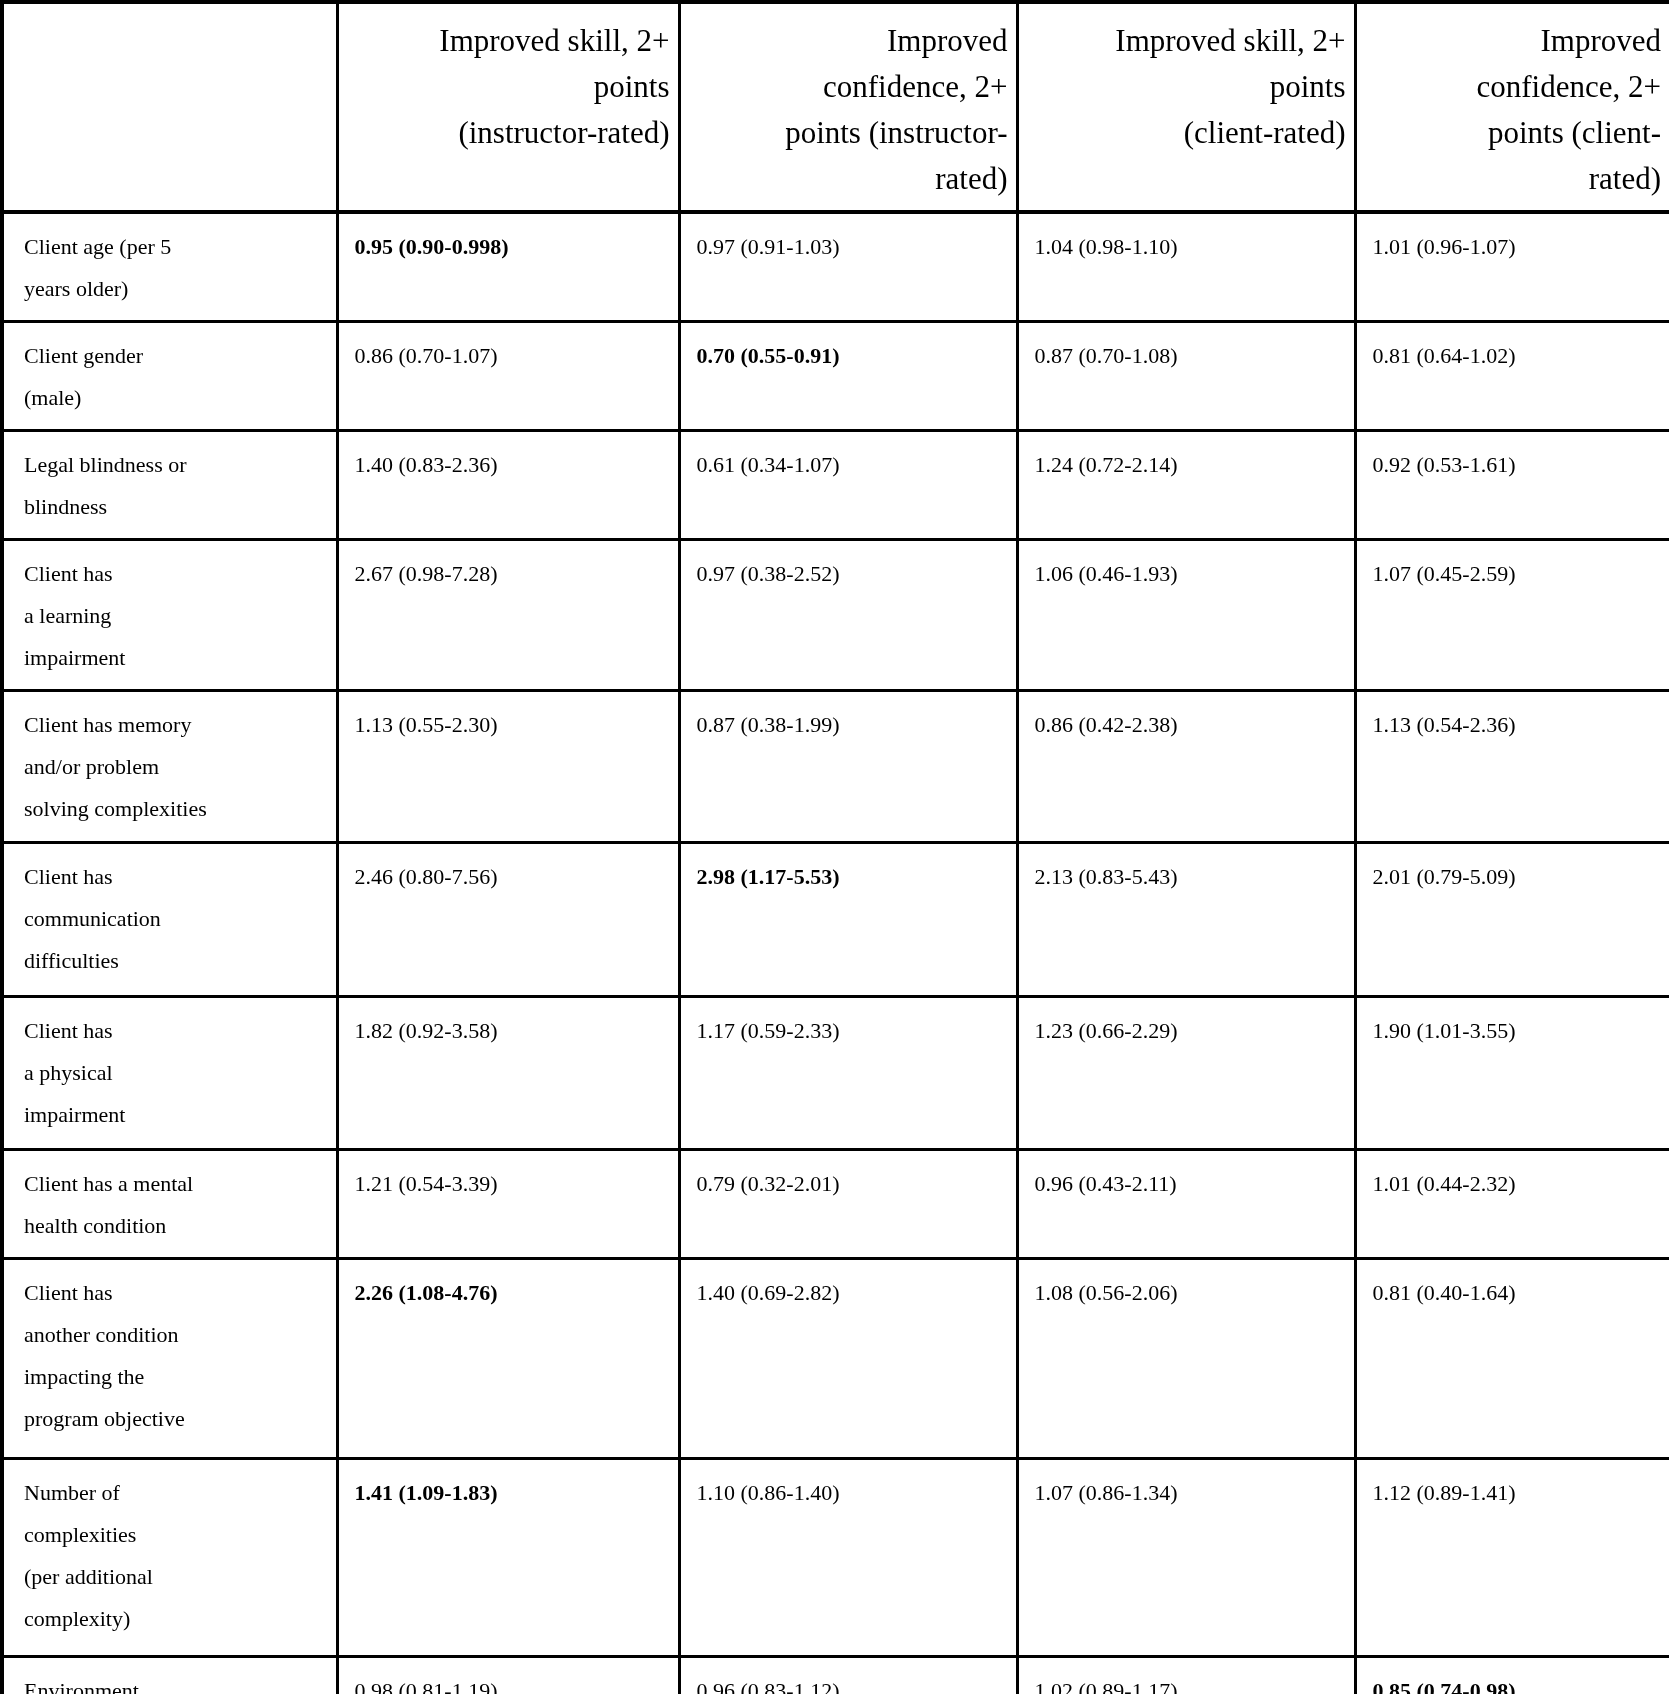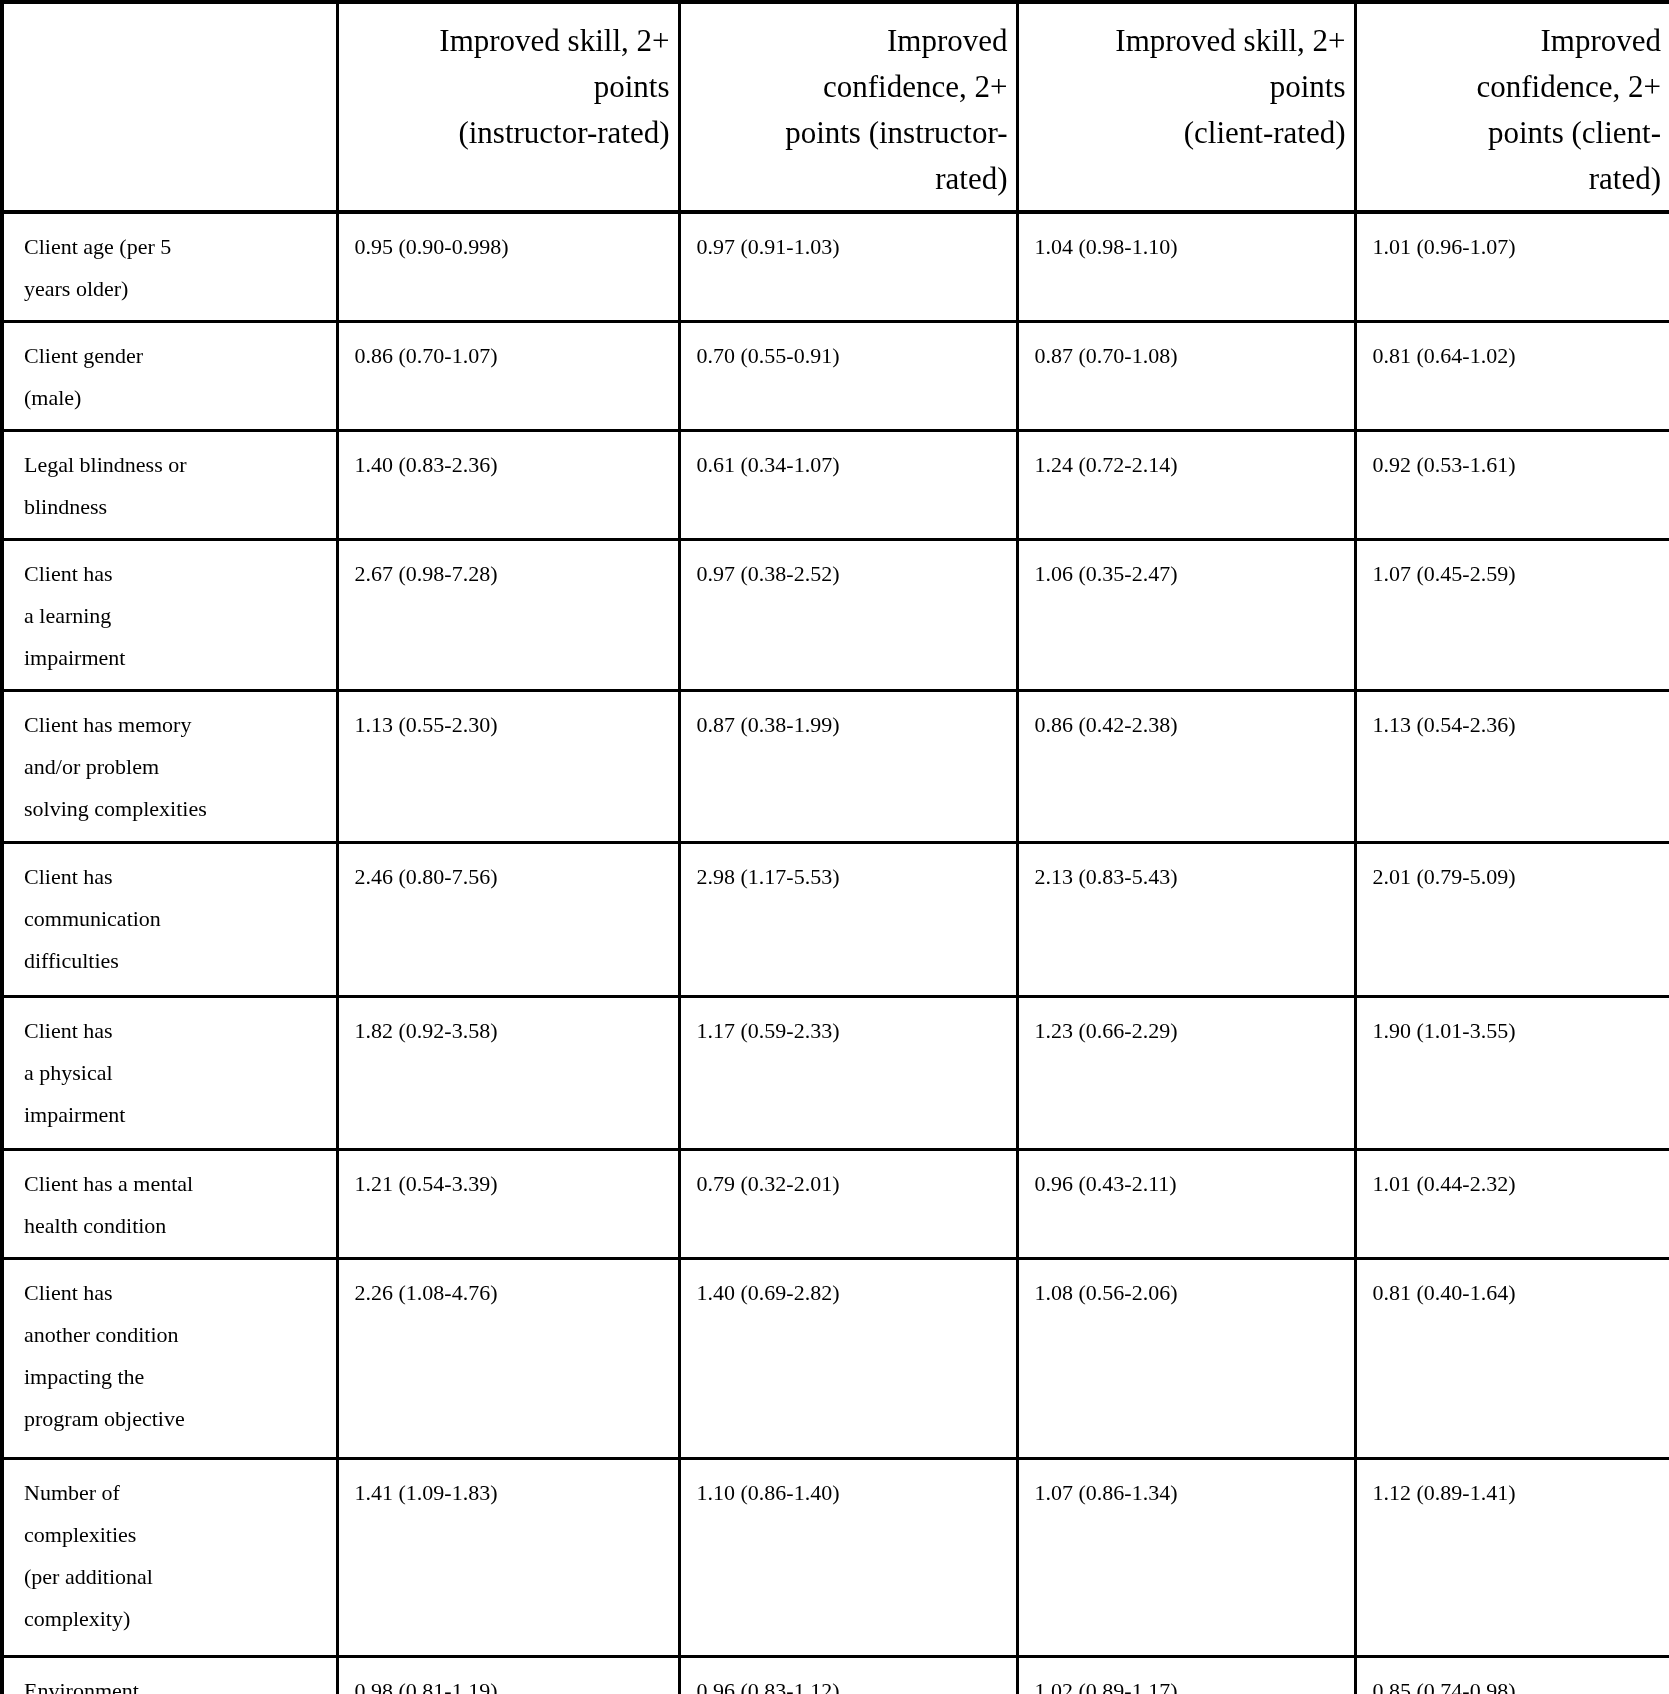--- a/index.html
+++ b/index.html
@@ -44,21 +44,21 @@
     overflow: hidden;
   }
   .or-table td.label {
     padding-left: 20px;
     white-space: pre-line;
   }
   .or-table td.val {
     white-space: nowrap;
   }
   .or-table td.val.bold {
-    font-weight: normal;
+    font-weight: bold;
   }
   thead tr { height: 197px; }
   tbody tr:nth-child(1)  { height: 109px; }
   tbody tr:nth-child(2)  { height: 107px; }
   tbody tr:nth-child(3)  { height: 107px; }
   tbody tr:nth-child(4)  { height: 151px; }
   tbody tr:nth-child(5)  { height: 152px; }
   tbody tr:nth-child(6)  { height: 154px; }
   tbody tr:nth-child(7)  { height: 153px; }
   tbody tr:nth-child(8)  { height: 102px; }
@@ -120,21 +120,21 @@
     <td class="val">0.61 (0.34-1.07)</td>
     <td class="val">1.24 (0.72-2.14)</td>
     <td class="val">0.92 (0.53-1.61)</td>
   </tr>
       <tr>
     <td class="label">Client has
 a learning
 impairment</td>
     <td class="val">2.67 (0.98-7.28)</td>
     <td class="val">0.97 (0.38-2.52)</td>
-    <td class="val">1.06 (0.35-2.47)</td>
+    <td class="val">1.06 (0.46-1.93)</td>
     <td class="val">1.07 (0.45-2.59)</td>
   </tr>
       <tr>
     <td class="label">Client has memory
 and/or problem
 solving complexities</td>
     <td class="val">1.13 (0.55-2.30)</td>
     <td class="val">0.87 (0.38-1.99)</td>
     <td class="val">0.86 (0.42-2.38)</td>
     <td class="val">1.13 (0.54-2.36)</td>

